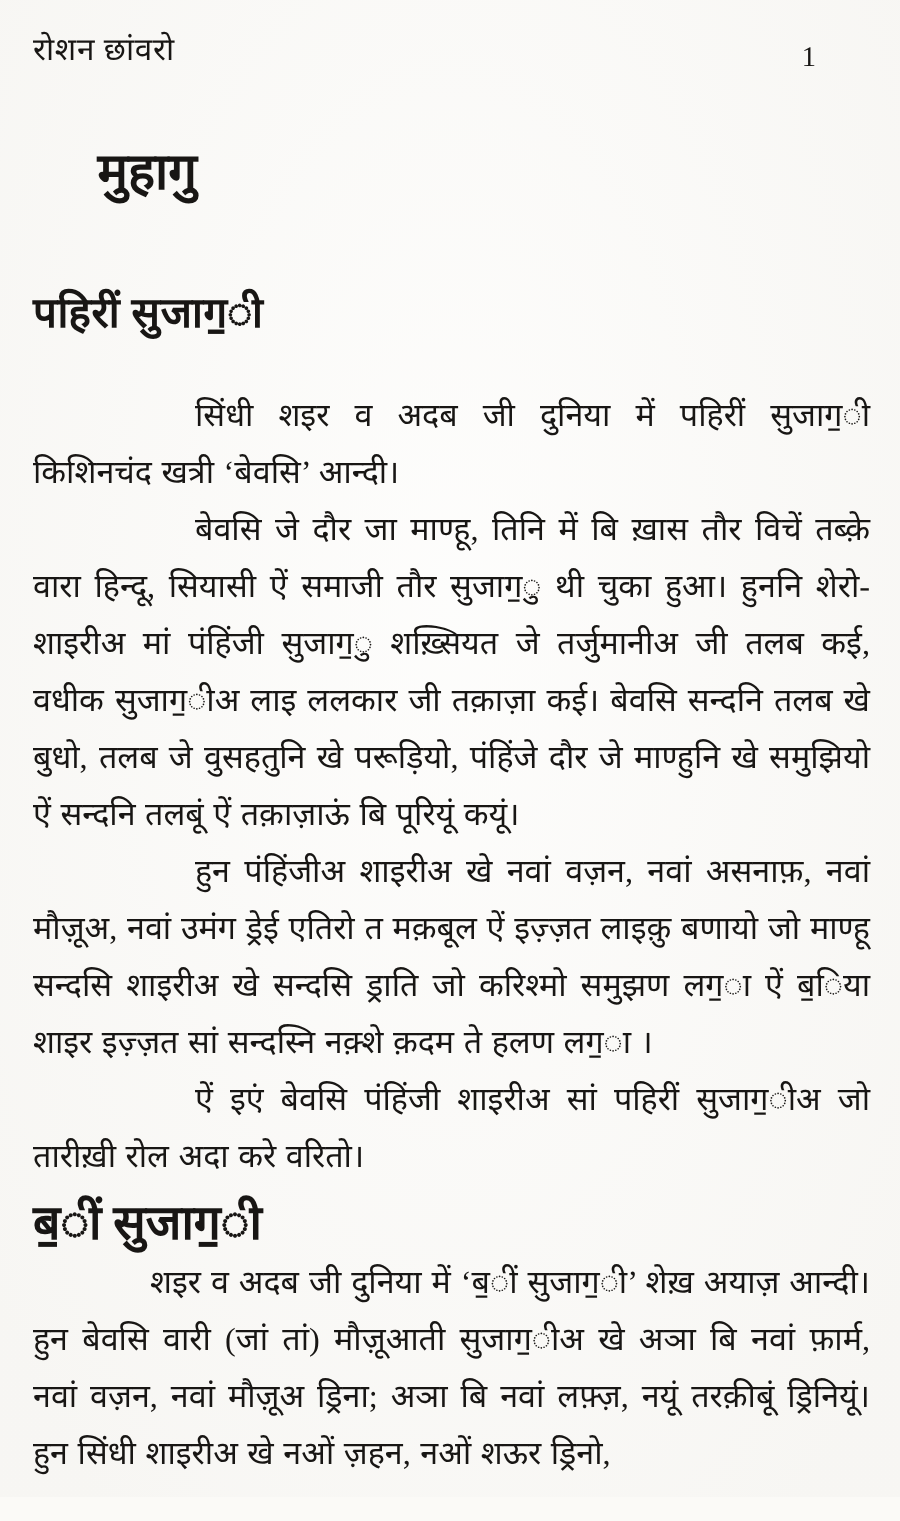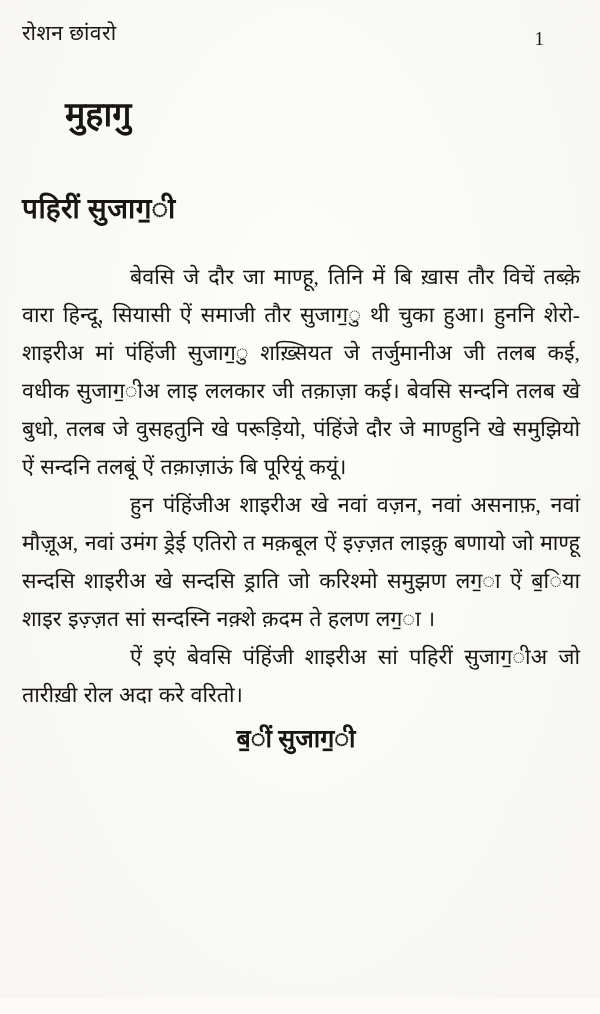--- a/index.html
+++ b/index.html
@@ -59,42 +59,44 @@
   p.para {
     margin: 0;
     text-align: justify;
     text-indent: 108px;
     word-spacing: 1px;
   }
   p.para.indent-small {
     text-indent: 78px;
   }
   .subheading {
-    text-align: center;
-    font-size: 25px;
+    text-align: left;
+    font-size: 32px;
     font-weight: bold;
     margin: 6px 10px 2px 0;
   }
 </style>
 </head>
 <body>
 
 <div class="page">
 
   <div class="header-row">
     <span class="running-title">रोशन छांवरो</span>
     <span class="page-number">1</span>
   </div>
 
   <div class="section-label">मुहागु</div>
 
   <div class="chapter-title">पहिरीं सुजाग॒ी</div>
 
   <div class="body-text">
+    <p class="para">सिंधी शइर व अदब जी दुनिया में पहिरीं सुजाग॒ी किशिनचंद खत्री ‘बेवसि’ आन्दी।</p>
     <p class="para">बेवसि जे दौर जा माण्हू, तिनि में बि ख़ास तौर विचें तब्क़े वारा  हिन्दू, सियासी ऐं समाजी तौर सुजाग॒ु थी चुका हुआ। हुननि शेरो-शाइरीअ मां पंहिंजी सुजाग॒ु शख़्सियत जे तर्जुमानीअ जी तलब कई, वधीक सुजाग॒ीअ लाइ ललकार जी तक़ाज़ा कई। बेवसि सन्दनि तलब खे बुधो, तलब जे वुसहतुनि खे परूड़ियो, पंहिंजे दौर जे माण्हुनि खे समुझियो ऐं सन्दनि तलबूं ऐं तक़ाज़ाऊं बि पूरियूं कयूं।</p>
     <p class="para">हुन पंहिंजीअ शाइरीअ खे नवां वज़न, नवां असनाफ़, नवां मौज़ूअ, नवां उमंग ड्रेई एतिरो त मक़बूल ऐं इज़्ज़त लाइक़ु बणायो जो माण्हू सन्दसि शाइरीअ खे सन्दसि ड्राति जो करिश्मो समुझण लग॒ा ऐं ब॒िया शाइर इज़्ज़त सां सन्दस्नि नक़्शे क़दम ते हलण लग॒ा ।</p>
     <p class="para">ऐं इएं बेवसि पंहिंजी शाइरीअ सां पहिरीं सुजाग॒ीअ जो तारीख़ी रोल अदा करे वरितो।</p>
 
     <div class="subheading">ब॒ीं सुजाग॒ी</div>
 
+    <p class="para indent-small">शइर व अदब जी दुनिया में ‘ब॒ीं सुजाग॒ी’ शेख़ अयाज़ आन्दी। हुन बेवसि वारी (जां तां) मौज़ूआती सुजाग॒ीअ खे अञा बि नवां फ़ार्म, नवां वज़न, नवां मौज़ूअ ड्रिना; अञा बि नवां लफ़्ज़, नयूं तरक़ीबूं ड्रिनियूं। हुन सिंधी शाइरीअ खे नओं ज़हन, नओं शऊर ड्रिनो,</p>
   </div>
 
 </div>
 
 </body></html>

